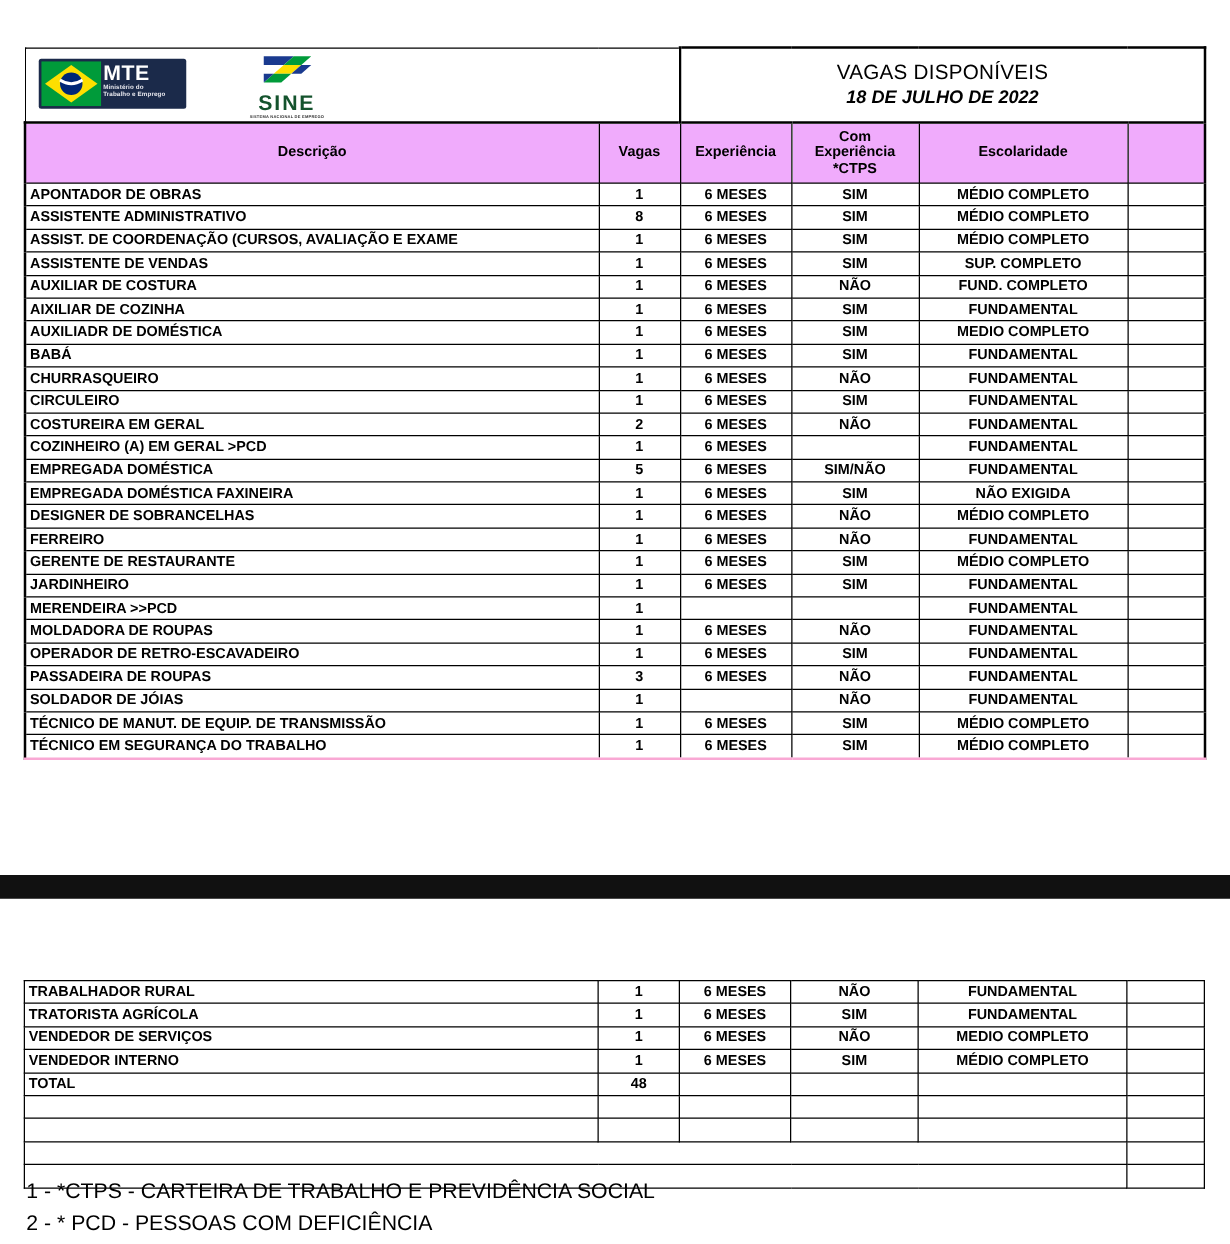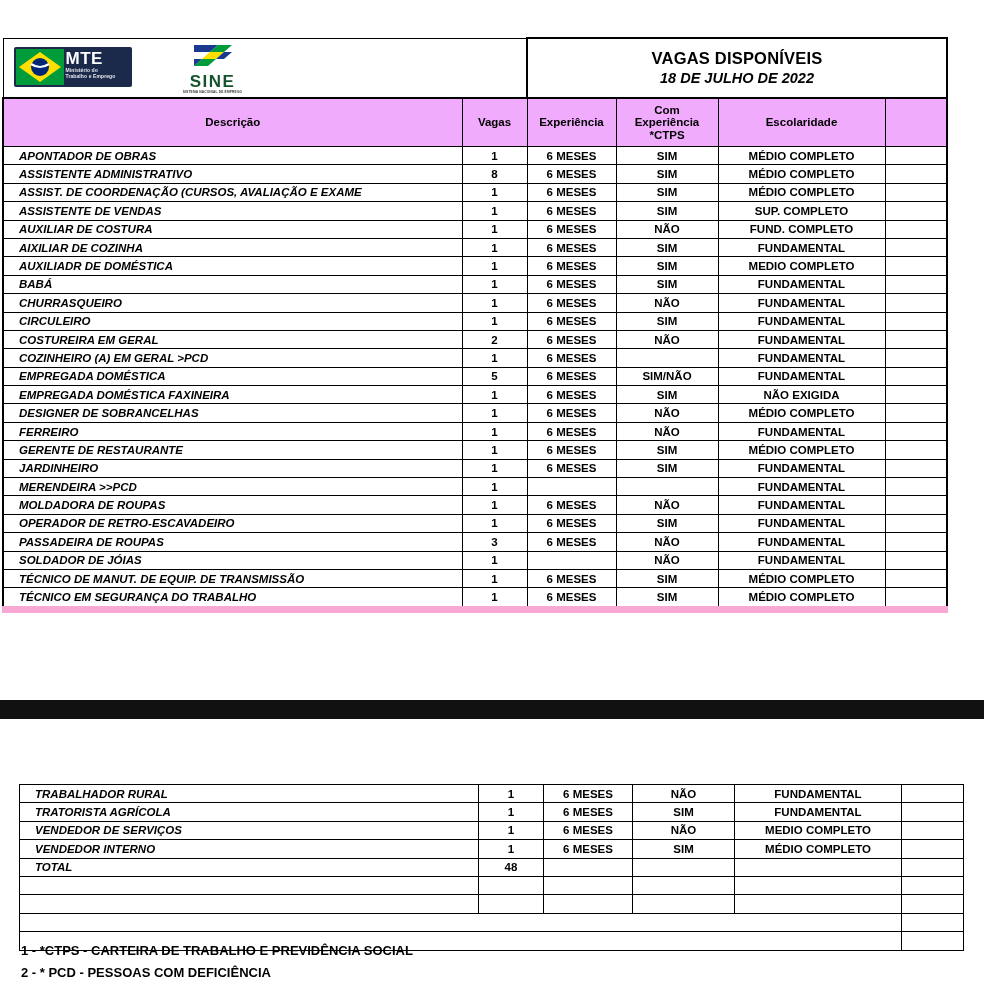--- a/index.html
+++ b/index.html
@@ -27,21 +27,21 @@
     padding: 0;
     font-size: 11.5px;
     font-weight: bold;
     line-height: 1.05;
     white-space: nowrap;
     overflow: hidden;
   }
 
   
   #top-table {
-    left: 2px;
+    left: 19px;
     top: 37px;
     width: 944px;
   }
   #top-table col.c-desc  { width: 459px; }
   #top-table col.c-vagas { width: 65px; }
   #top-table col.c-exp   { width: 89px; }
   #top-table col.c-ctps  { width: 102px; }
   #top-table col.c-esc   { width: 167px; }
   #top-table col.c-extra { width: 62px; }
 
@@ -55,21 +55,21 @@
     height: 58px;
     background: #ffffff;
     text-align: center;
     vertical-align: middle;
     border-left: 2px solid #000 !important;
     border-top: 2px solid #000 !important;
     border-right: 2px solid #000 !important;
   }
   .title-main {
     font-size: 16.5px;
-    font-weight: bold;
+    font-weight: normal;
     letter-spacing: .2px;
     display: block;
     margin-bottom: 3px;
   }
   .title-sub {
     font-size: 14.5px;
     font-weight: bold;
     display: block;
     font-style: italic;
   }
@@ -81,27 +81,27 @@
     height: 47px;
     font-size: 12.5px;
     font-weight: bold;
     white-space: normal;
     line-height: 1.12;
   }
   #top-table tr.header-row td { border-top: 2px solid #000; }
   #top-table tr.header-row td:first-child { border-left: 2px solid #000; }
   #top-table tr.header-row td:last-child { border-right: 2px solid #000; }
 
-  td.desc  { text-align: left; padding-left: 15px; height: 17.4px; font-style: italic; }
+  td.desc  { text-align: left; padding-left: 3px; height: 17.4px; }
   td.num   { text-align: center; height: 17.4px; }
   td.ctr   { text-align: center; height: 17.4px; }
 
   #top-table tbody tr td:first-child { border-left: 2px solid #000; }
   #top-table tbody tr td:last-child  { border-right: 2px solid #000; }
-  #top-table tbody tr:last-child td  { border-bottom: 7px solid #f9a8d4; }
+  #top-table tbody tr:last-child td  { border-bottom: 2px solid #f9a8d4; }
 
   
   #black-band {
     position: absolute;
     left: 0;
     top: 700px;
     width: 984px;
     height: 19px;
     background: #111111;
   }
@@ -121,22 +121,22 @@
   #bottom-table td { height: 17.4px; }
 
   
   #footnotes {
     position: absolute;
     left: 21px;
     top: 944px;
     width: 700px;
   }
   .footnote {
-    font-size: 13px;
-    font-weight: bold;
+    font-size: 17px;
+    font-weight: normal;
     line-height: 1.0;
     margin-bottom: 9px;
     white-space: nowrap;
   }
 
   
   .mte-logo {
     position: absolute;
     left: 10px;
     top: 8px;

